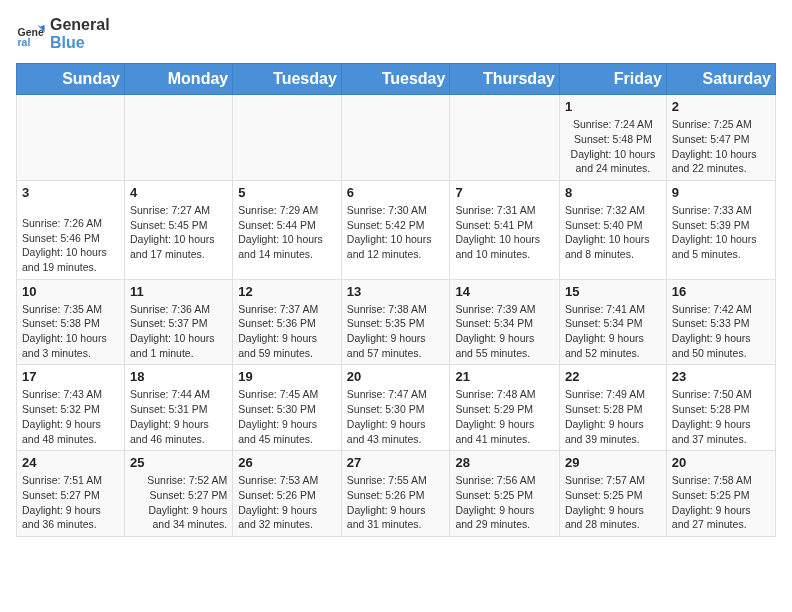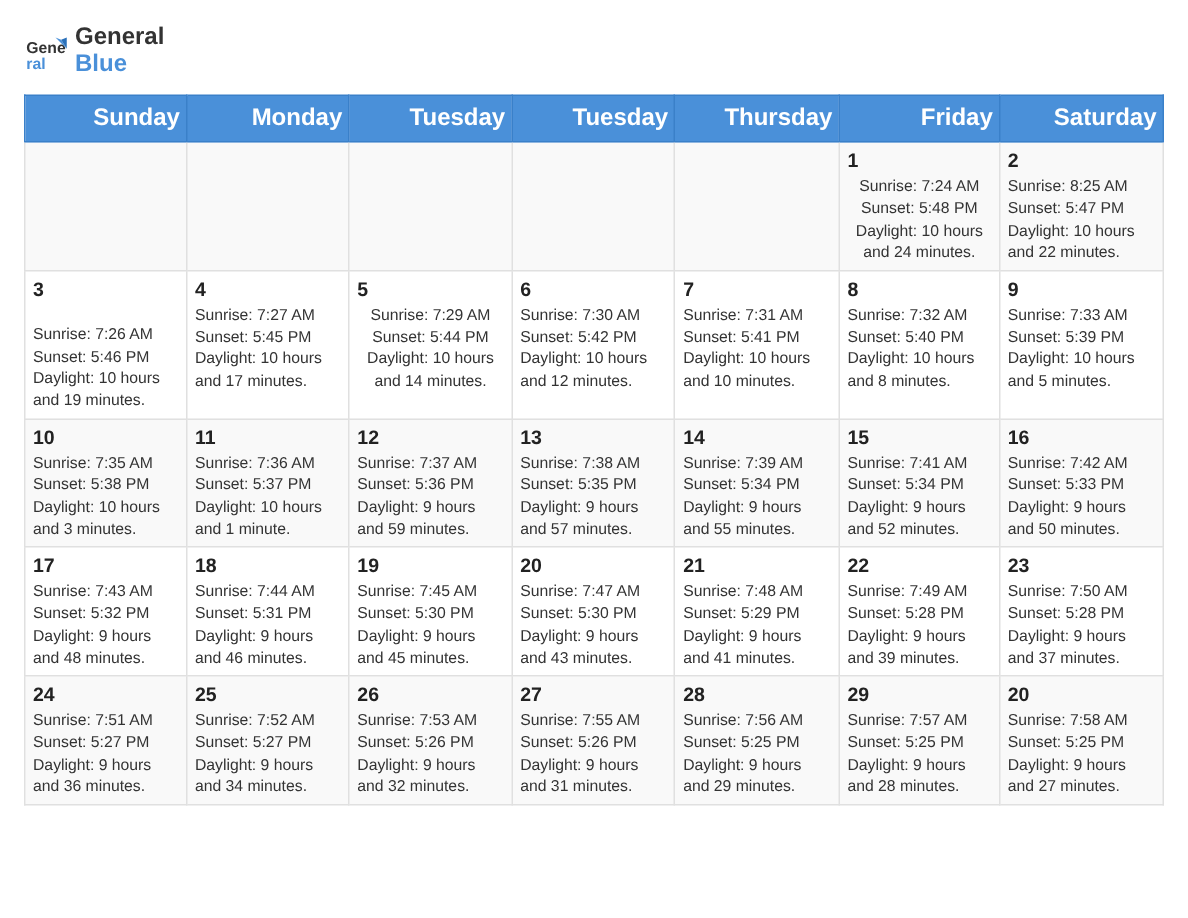--- a/index.html
+++ b/index.html
@@ -124,41 +124,41 @@
         <td class="empty-cell"></td>
         <td class="empty-cell"></td>
         <td>
           <div class="day-number">1</div>
           <div class="day-info" style="white-space: pre-line; text-align: center;">Sunrise: 7:24 AM
 Sunset: 5:48 PM
 Daylight: 10 hours and 24 minutes.</div>
         </td>
         <td>
           <div class="day-number">2</div>
-          <div class="day-info" style="white-space: pre-line;">Sunrise: 8:25 AM
+          <div class="day-info" style="white-space: pre-line;">Sunrise: 7:25 AM
 Sunset: 5:47 PM
 Daylight: 10 hours and 22 minutes.</div>
         </td>
       </tr>
       <tr>
         <td>
           <div class="day-number">3</div>
           <div class="day-info" style="white-space: pre-line; margin-top: 16px;">Sunrise: 7:26 AM
 Sunset: 5:46 PM
 Daylight: 10 hours and 19 minutes.</div>
         </td>
         <td>
           <div class="day-number">4</div>
           <div class="day-info" style="white-space: pre-line;">Sunrise: 7:27 AM
 Sunset: 5:45 PM
 Daylight: 10 hours and 17 minutes.</div>
         </td>
         <td>
           <div class="day-number">5</div>
-          <div class="day-info" style="white-space: pre-line; text-align: center;">Sunrise: 7:29 AM
+          <div class="day-info" style="white-space: pre-line;">Sunrise: 7:29 AM
 Sunset: 5:44 PM
 Daylight: 10 hours and 14 minutes.</div>
         </td>
         <td>
           <div class="day-number">6</div>
           <div class="day-info" style="white-space: pre-line;">Sunrise: 7:30 AM
 Sunset: 5:42 PM
 Daylight: 10 hours and 12 minutes.</div>
         </td>
         <td>
@@ -270,21 +270,21 @@
       </tr>
       <tr>
         <td>
           <div class="day-number">24</div>
           <div class="day-info" style="white-space: pre-line;">Sunrise: 7:51 AM
 Sunset: 5:27 PM
 Daylight: 9 hours and 36 minutes.</div>
         </td>
         <td>
           <div class="day-number">25</div>
-          <div class="day-info" style="white-space: pre-line;">Sunrise: 7:52 AM
+          <div class="day-info" style="white-space: pre-line; text-align: right;">Sunrise: 7:52 AM
 Sunset: 5:27 PM
 Daylight: 9 hours and 34 minutes.</div>
         </td>
         <td>
           <div class="day-number">26</div>
           <div class="day-info" style="white-space: pre-line;">Sunrise: 7:53 AM
 Sunset: 5:26 PM
 Daylight: 9 hours and 32 minutes.</div>
         </td>
         <td>

